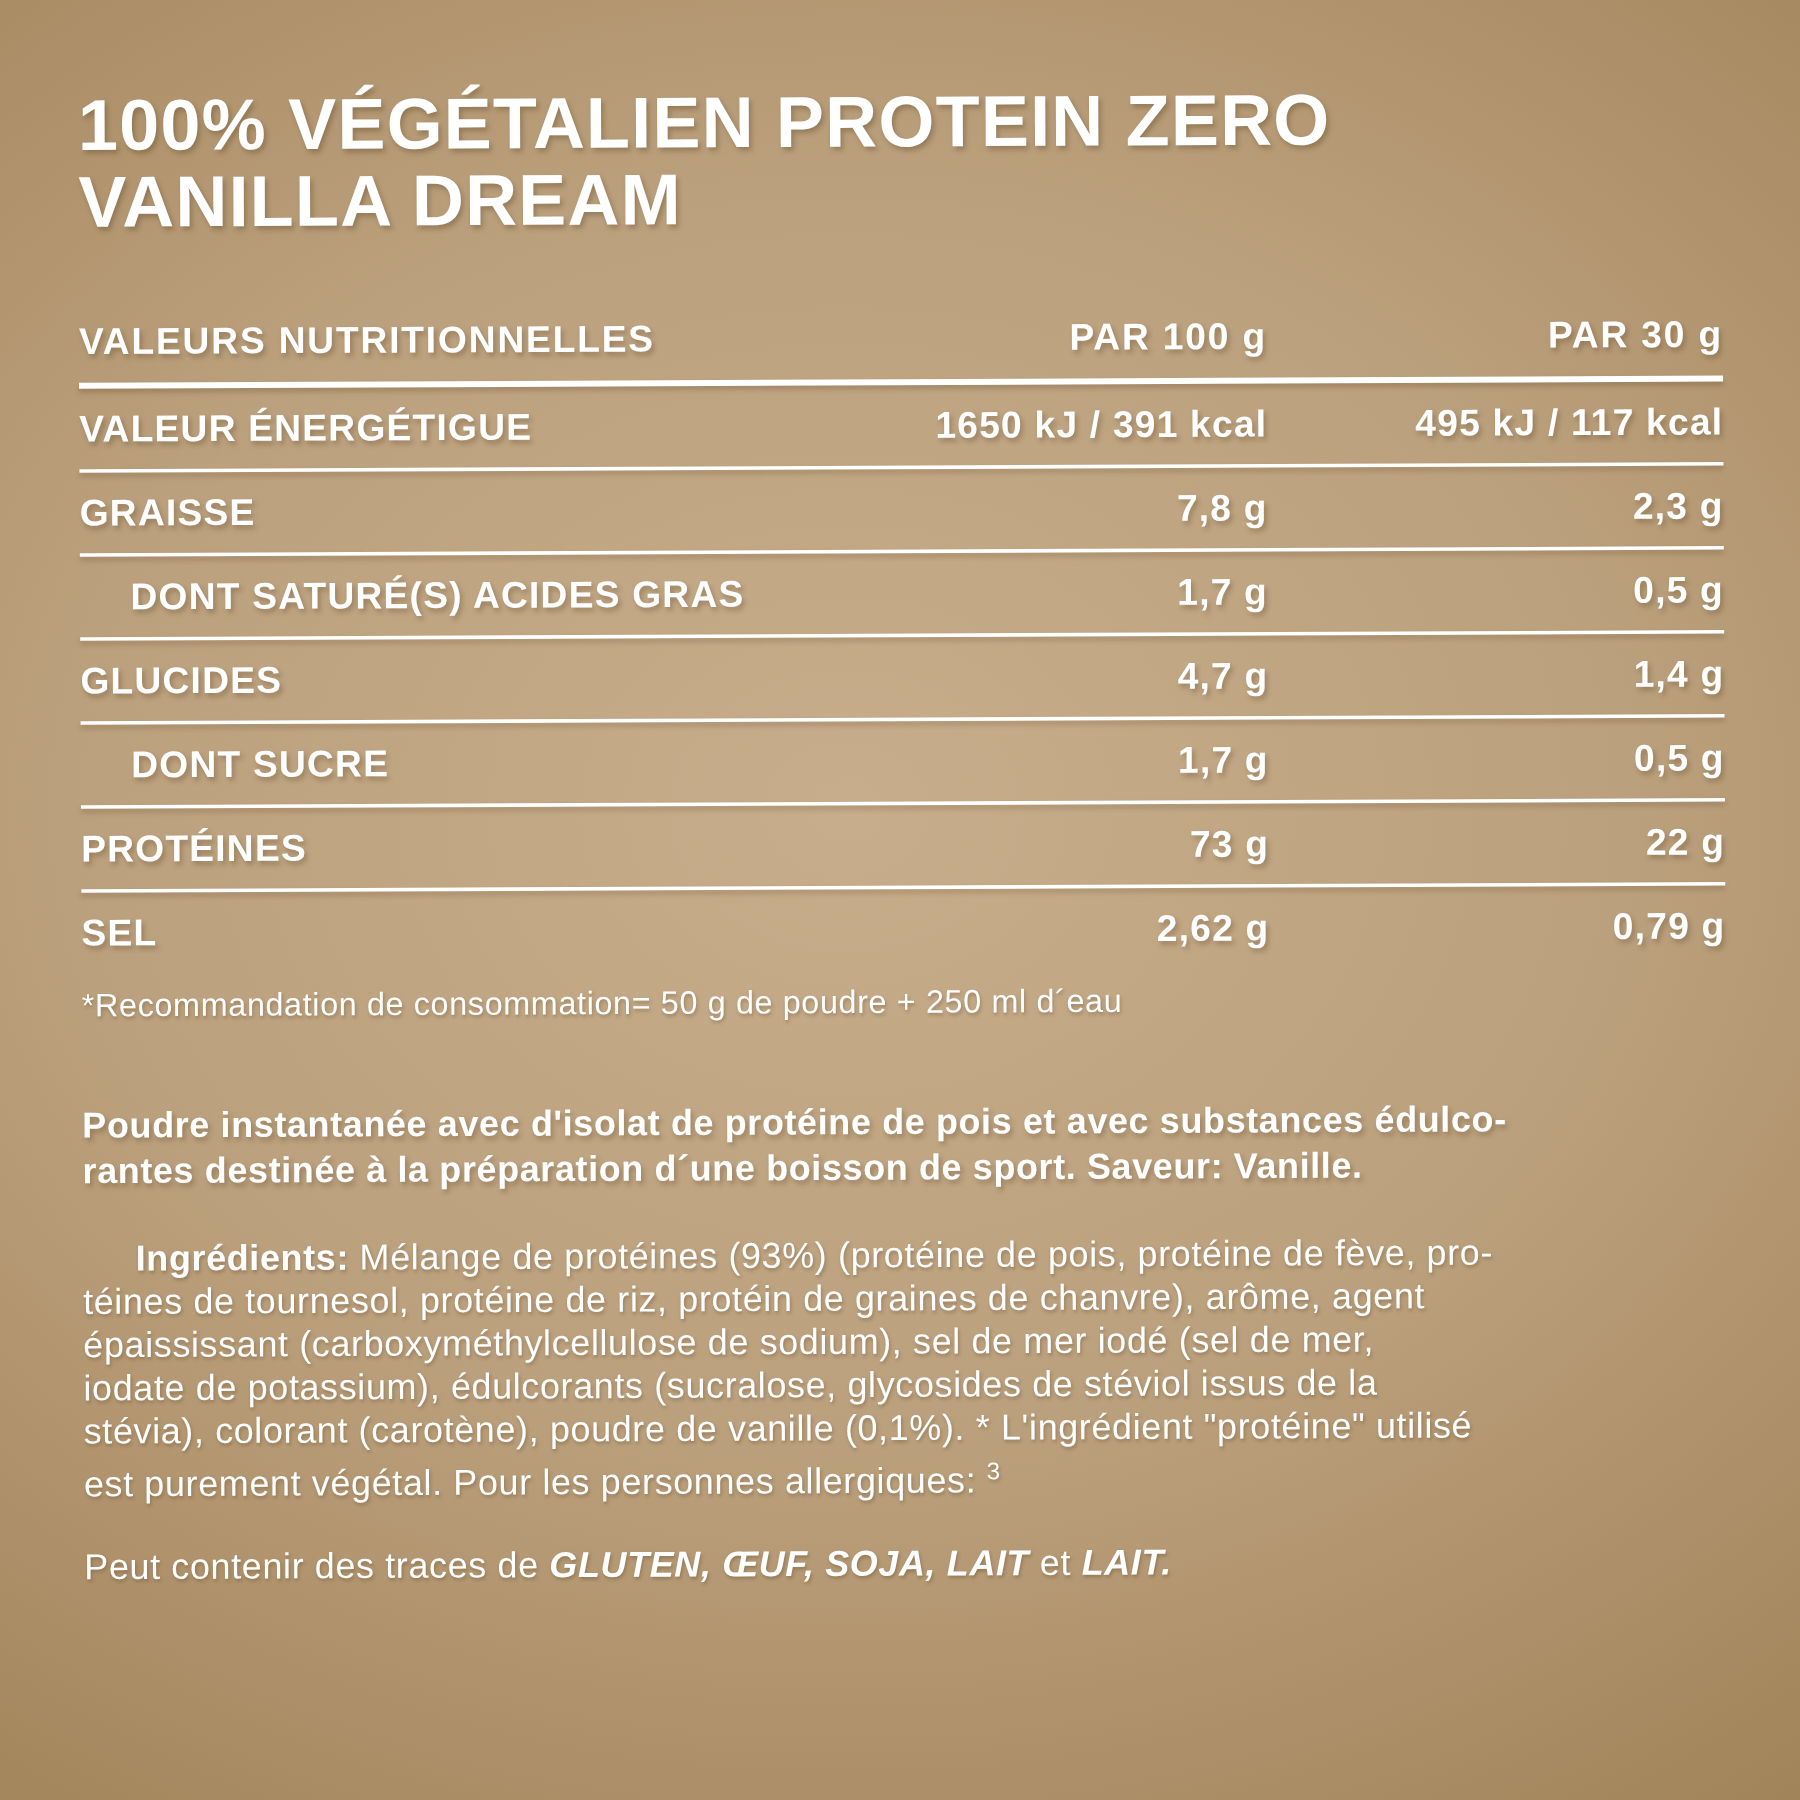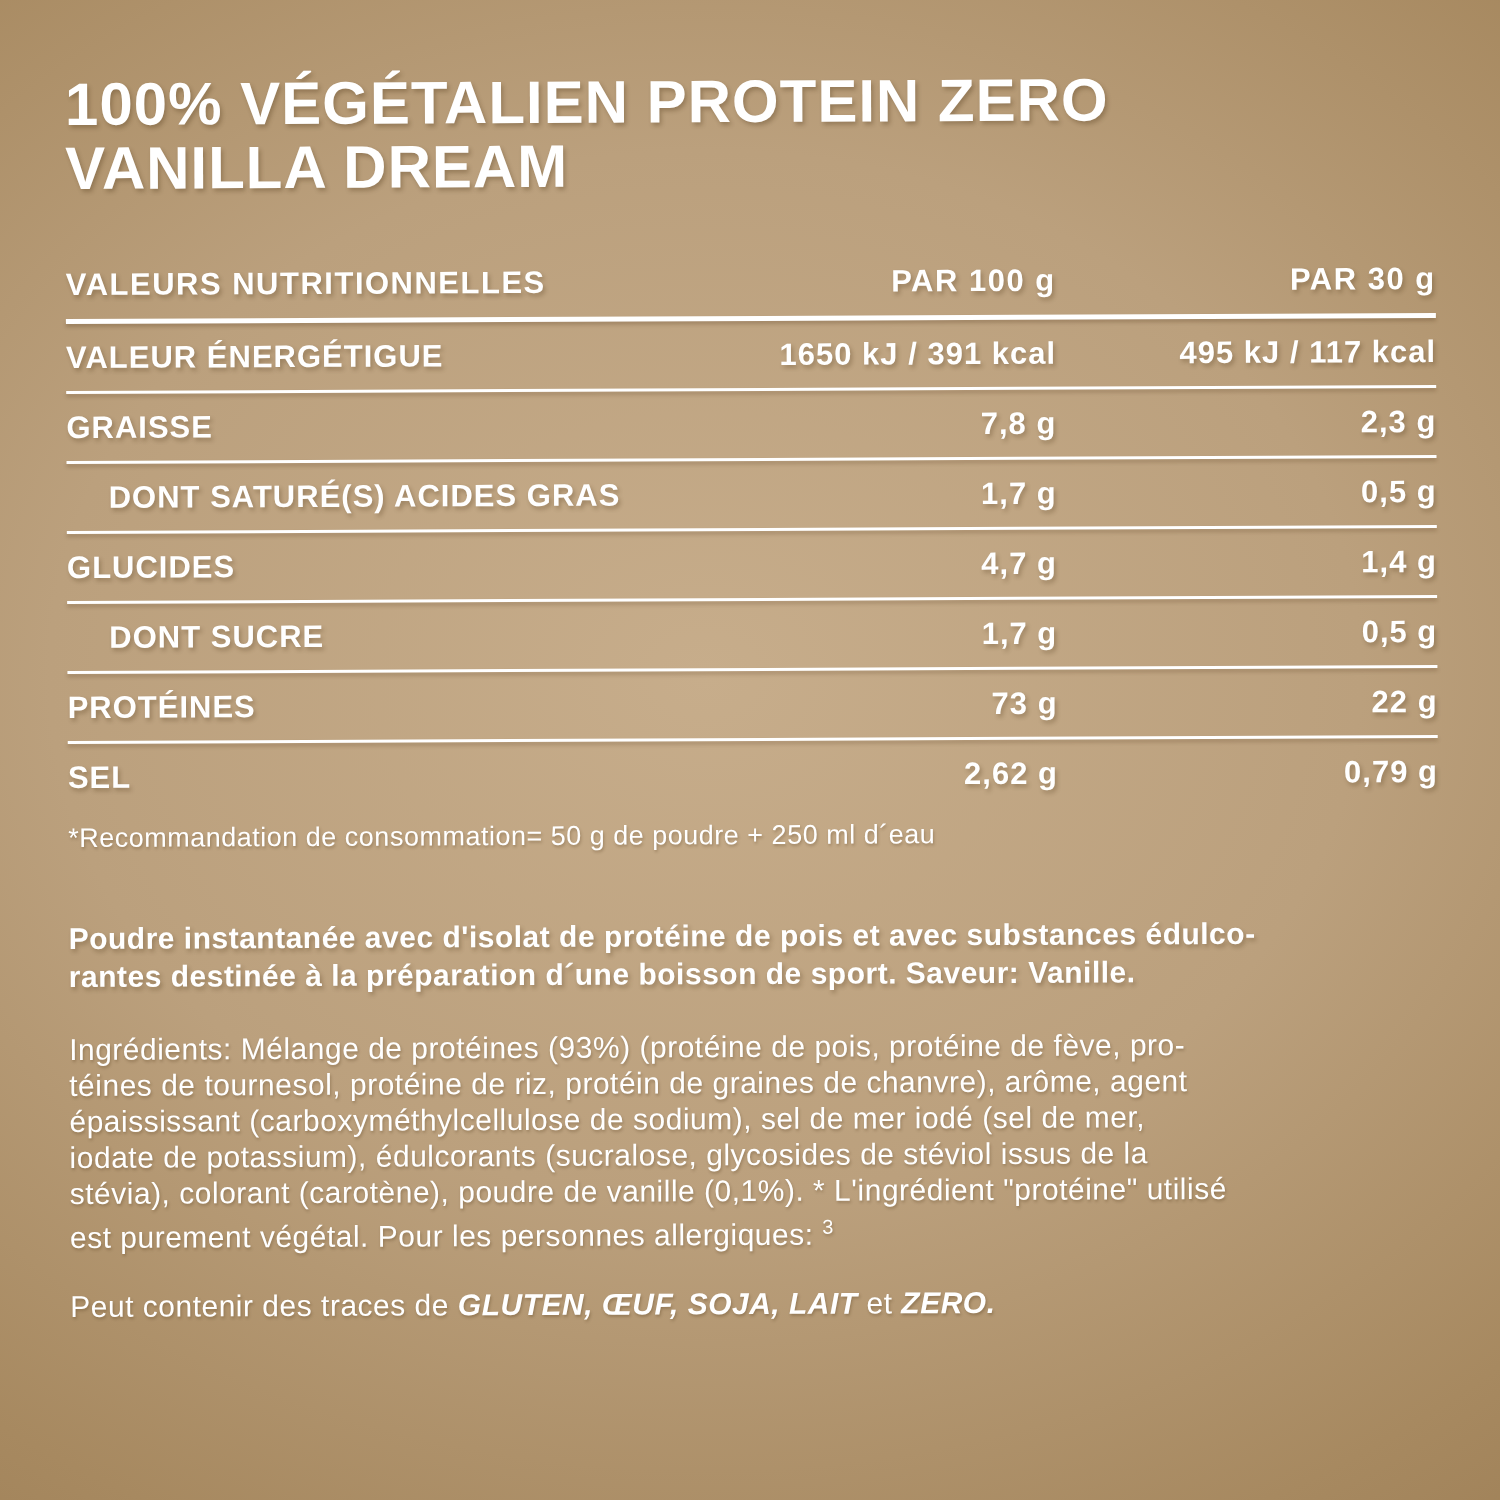--- a/index.html
+++ b/index.html
@@ -70,21 +70,21 @@
     text-shadow: 2px 3px 4px rgba(70,45,15,0.30);
   }
   .ingredients {
     margin: 36px 0 0 0;
     font-size: 30px;
     font-weight: 400;
     line-height: 36px;
     letter-spacing: 0.5px;
     text-shadow: 1px 2px 3px rgba(70,45,15,0.30);
   }
-  .ingredients .bold-label { font-weight: 400; }
+  .ingredients .bold-label { font-weight: 700; margin-left: 44px; }
   .ingredients sup { font-size: 20px; }
   .allergens {
     margin: 34px 0 0 0;
     font-size: 30px;
     font-weight: 400;
     letter-spacing: 0.5px;
     text-shadow: 1px 2px 3px rgba(70,45,15,0.30);
   }
   .allergens .bi { font-weight: 700; font-style: italic; }
 </style>
@@ -167,16 +167,16 @@
   <div class="ingredients">
     <div><span class="bold-label">Ingrédients:</span><span> Mélange de protéines (93%) (protéine de pois, protéine de fève, pro-</span></div>
     <div>téines de tournesol, protéine de riz, protéin de graines de chanvre), arôme, agent</div>
     <div>épaississant (carboxyméthylcellulose de sodium), sel de mer iodé (sel de mer,</div>
     <div>iodate de potassium), édulcorants (sucralose, glycosides de stéviol issus de la</div>
     <div>stévia), colorant (carotène), poudre de vanille (0,1%). * L'ingrédient "protéine" utilisé</div>
     <div><span>est purement végétal. Pour les personnes allergiques: </span><sup>3</sup></div>
   </div>
 
   <div class="allergens">
-    <span>Peut contenir des traces de </span><span class="bi">GLUTEN, ŒUF, SOJA, LAIT</span><span> et </span><span class="bi">ZERO.</span>
+    <span>Peut contenir des traces de </span><span class="bi">GLUTEN, ŒUF, SOJA, LAIT</span><span> et </span><span class="bi">LAIT.</span>
   </div>
 
 </div>
 
 </body></html>

